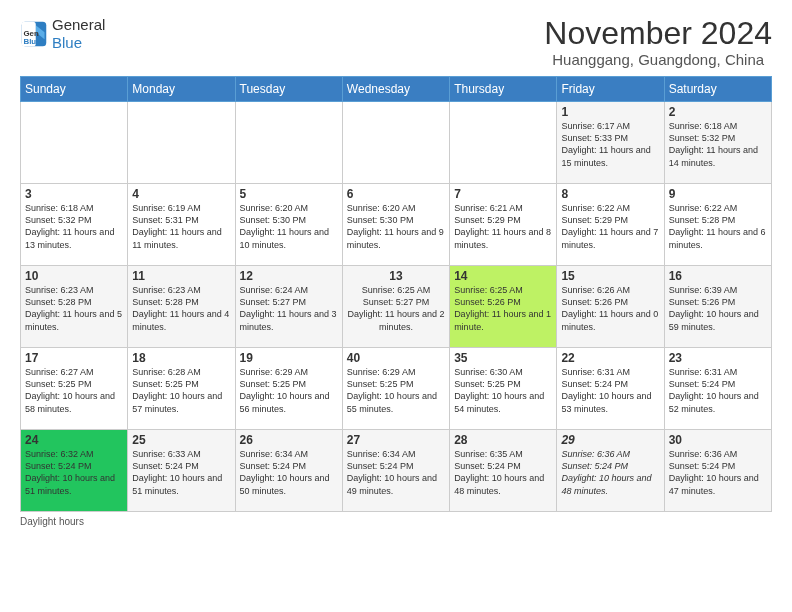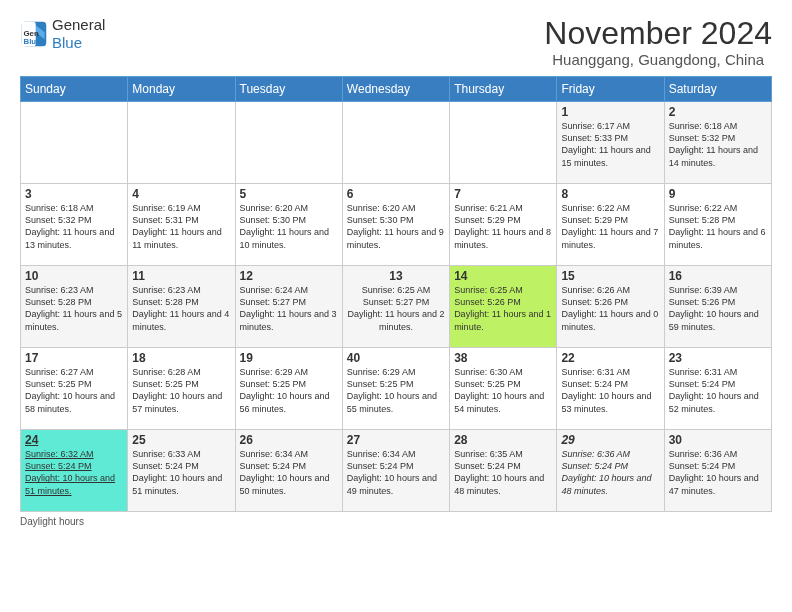--- a/index.html
+++ b/index.html
@@ -265,40 +265,40 @@
 Sunset: 5:25 PM
 Daylight: 10 hours and 56 minutes.</div>
           </td>
           <td style="background: rgb(255, 255, 255);">
             <span class="day-number">40</span>
             <div class="day-info">Sunrise: 6:29 AM
 Sunset: 5:25 PM
 Daylight: 10 hours and 55 minutes.</div>
           </td>
           <td style="background: rgb(255, 255, 255);">
-            <span class="day-number">38</span>
+            <span class="day-number">35</span>
             <div class="day-info">Sunrise: 6:30 AM
 Sunset: 5:25 PM
 Daylight: 10 hours and 54 minutes.</div>
           </td>
           <td style="background: rgb(255, 255, 255);">
             <span class="day-number">22</span>
             <div class="day-info">Sunrise: 6:31 AM
 Sunset: 5:24 PM
 Daylight: 10 hours and 53 minutes.</div>
           </td>
           <td style="background: rgb(255, 255, 255);">
             <span class="day-number">23</span>
             <div class="day-info">Sunrise: 6:31 AM
 Sunset: 5:24 PM
 Daylight: 10 hours and 52 minutes.</div>
           </td>
         </tr>
         <tr>
-          <td style="background: #5eead4; text-decoration: underline;">
+          <td style="background: #22c55e;">
             <span class="day-number">24</span>
             <div class="day-info">Sunrise: 6:32 AM
 Sunset: 5:24 PM
 Daylight: 10 hours and 51 minutes.</div>
           </td>
           <td style="background: rgb(245, 245, 245);">
             <span class="day-number">25</span>
             <div class="day-info">Sunrise: 6:33 AM
 Sunset: 5:24 PM
 Daylight: 10 hours and 51 minutes.</div>

